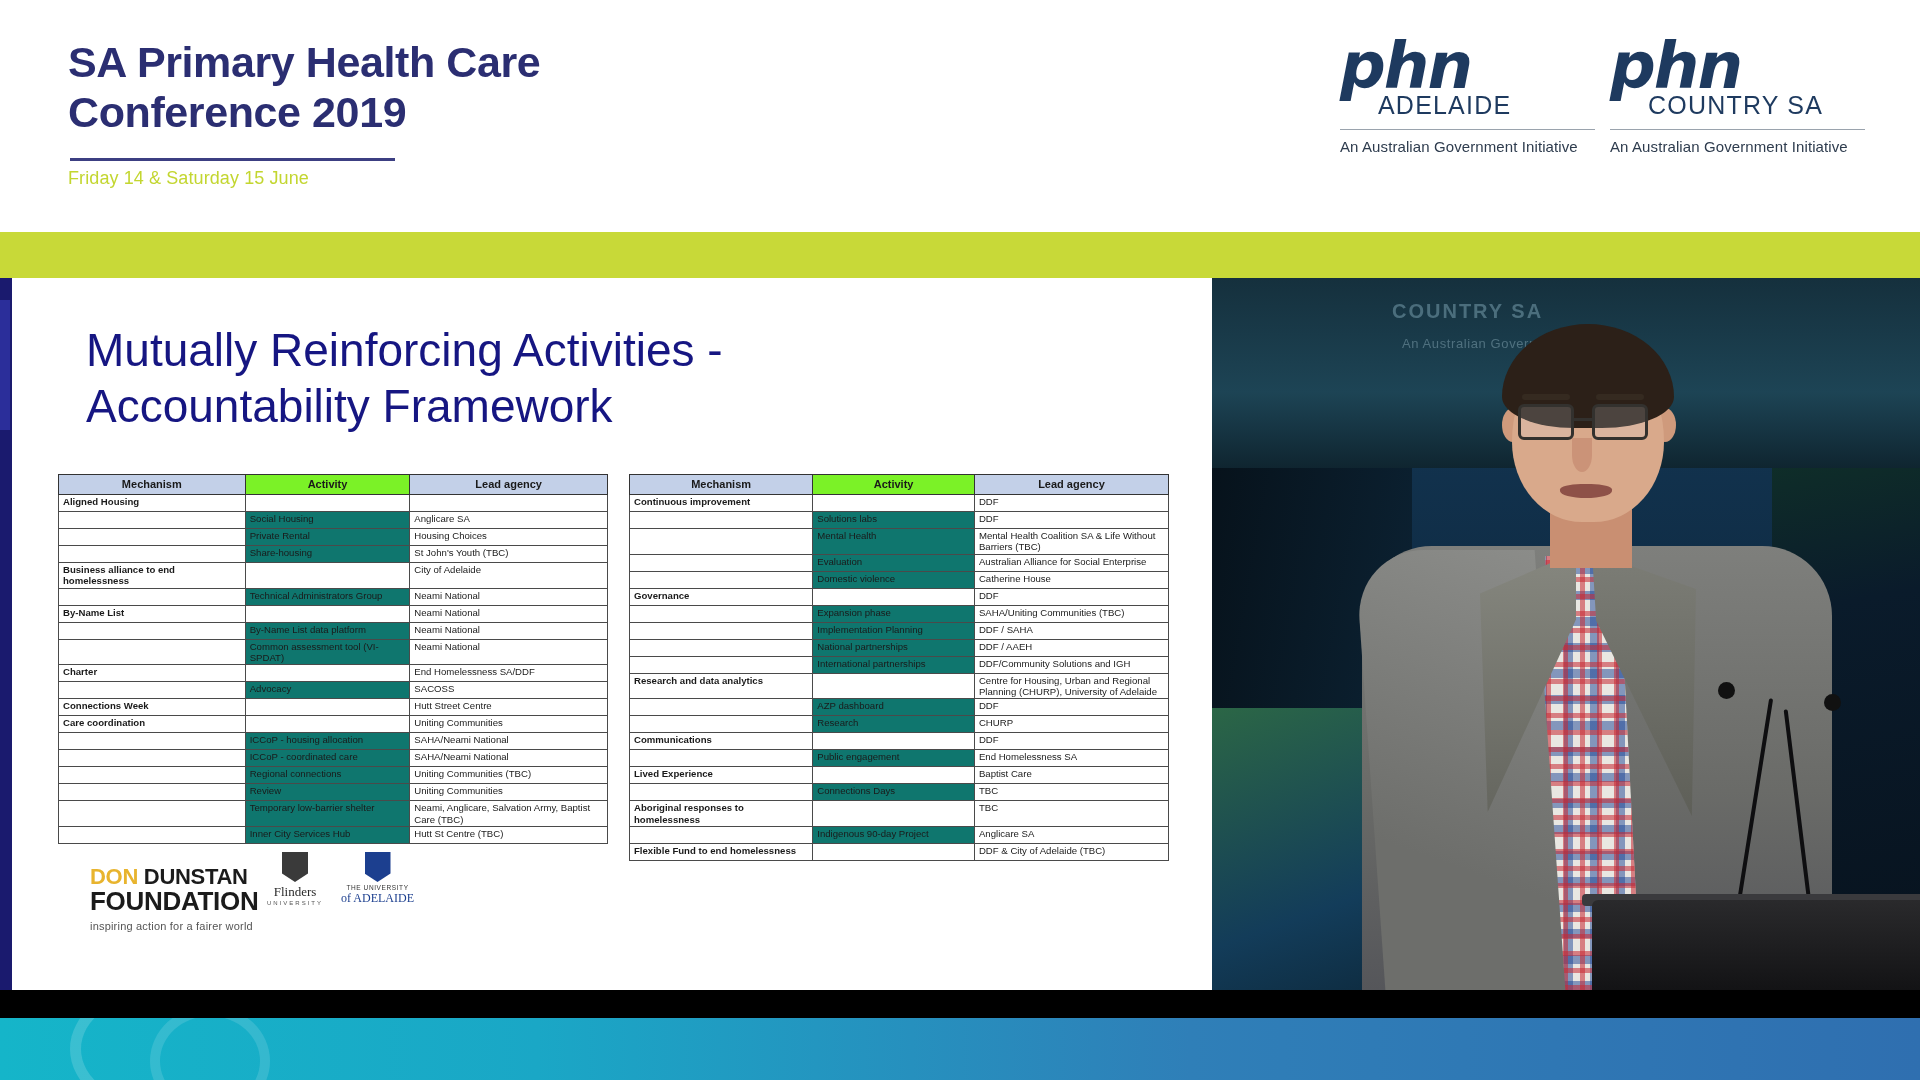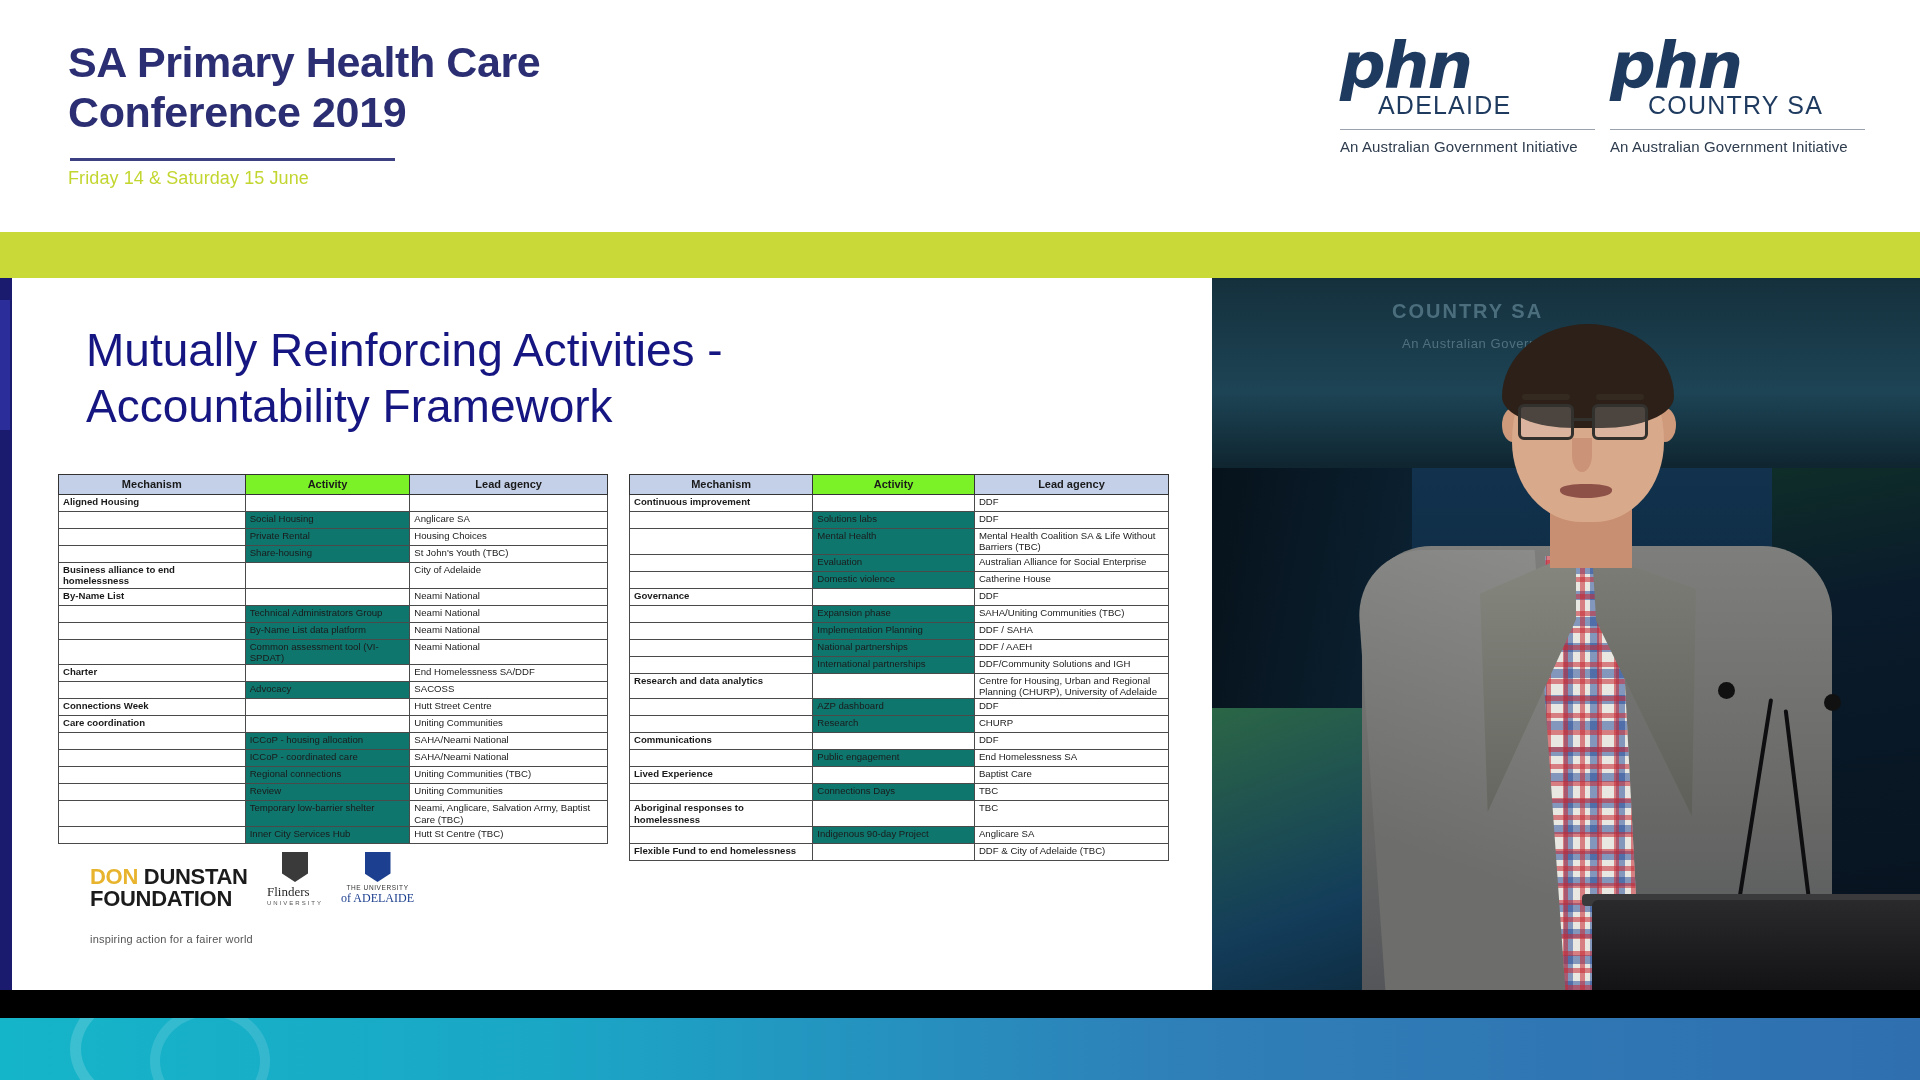--- a/index.html
+++ b/index.html
@@ -97,24 +97,24 @@
   .col-m { width: 34%; }
   .col-a { width: 30%; }
   .col-l { width: 36%; }
 
   
   .logos { position: absolute; left: 78px; top: 588px; }
   .dd-logo { position: relative; width: 215px; }
   .dd-l1 { font-size: 22px; font-weight: bold; letter-spacing: -0.3px; line-height: 1.02; }
   .dd-l1 .don { color: #e8b42e; }
   .dd-l1 .dunstan { color: #1b1b1b; }
-  .dd-l2 { font-size: 22px; font-weight: bold; color: #1b1b1b; letter-spacing: -0.3px; line-height: 1.02;}
-  .dd-l3 { font-size: 11px; color: #555; margin-top: 22px; letter-spacing: 0.2px;}
+  .dd-l2 { font-size: 26px; font-weight: bold; color: #1b1b1b; letter-spacing: -0.3px; line-height: 1.02;}
+  .dd-l3 { font-size: 11px; color: #555; margin-top: 5px; letter-spacing: 0.2px;}
   .uni-logos { position: absolute; left: 255px; top: 574px; display:flex; gap: 18px; align-items: flex-end;}
-  .flinders { text-align:left; }
+  .flinders { text-align:center; }
   .flinders .crest {
     width: 26px; height: 30px; margin: 0 auto 2px;
     background: #3a3a3a;
     clip-path: polygon(0 0, 100% 0, 100% 72%, 50% 100%, 0 72%);
   }
   .flinders .f-name { font-size: 13px; color: #2a2a2a; font-family:"Liberation Serif", serif; }
   .flinders .f-sub { font-size: 6px; color: #555; letter-spacing: 2px; }
   .adel { text-align:center; }
   .adel .crest {
     width: 26px; height: 30px; margin: 0 auto 2px;
@@ -308,27 +308,27 @@
           <td>&nbsp;</td>
           <td class="cell-green">Share-housing</td>
           <td>St John's Youth (TBC)</td>
         </tr>
         <tr>
           <td class="cell-mech">Business alliance to end homelessness</td>
           <td>&nbsp;</td>
           <td>City of Adelaide</td>
         </tr>
         <tr>
+          <td>&nbsp;</td>
+          <td class="cell-green">Technical Administrators Group</td>
+          <td>Neami National</td>
+        </tr>
+        <tr>
           <td class="cell-mech">By-Name List</td>
           <td>&nbsp;</td>
-          <td>Neami National</td>
-        </tr>
-        <tr>
-          <td>&nbsp;</td>
-          <td class="cell-green">Technical Administrators Group</td>
           <td>Neami National</td>
         </tr>
         <tr>
           <td>&nbsp;</td>
           <td class="cell-green">By-Name List data platform</td>
           <td>Neami National</td>
         </tr>
         <tr>
           <td>&nbsp;</td>
           <td class="cell-green">Common assessment tool (VI-SPDAT)</td>

